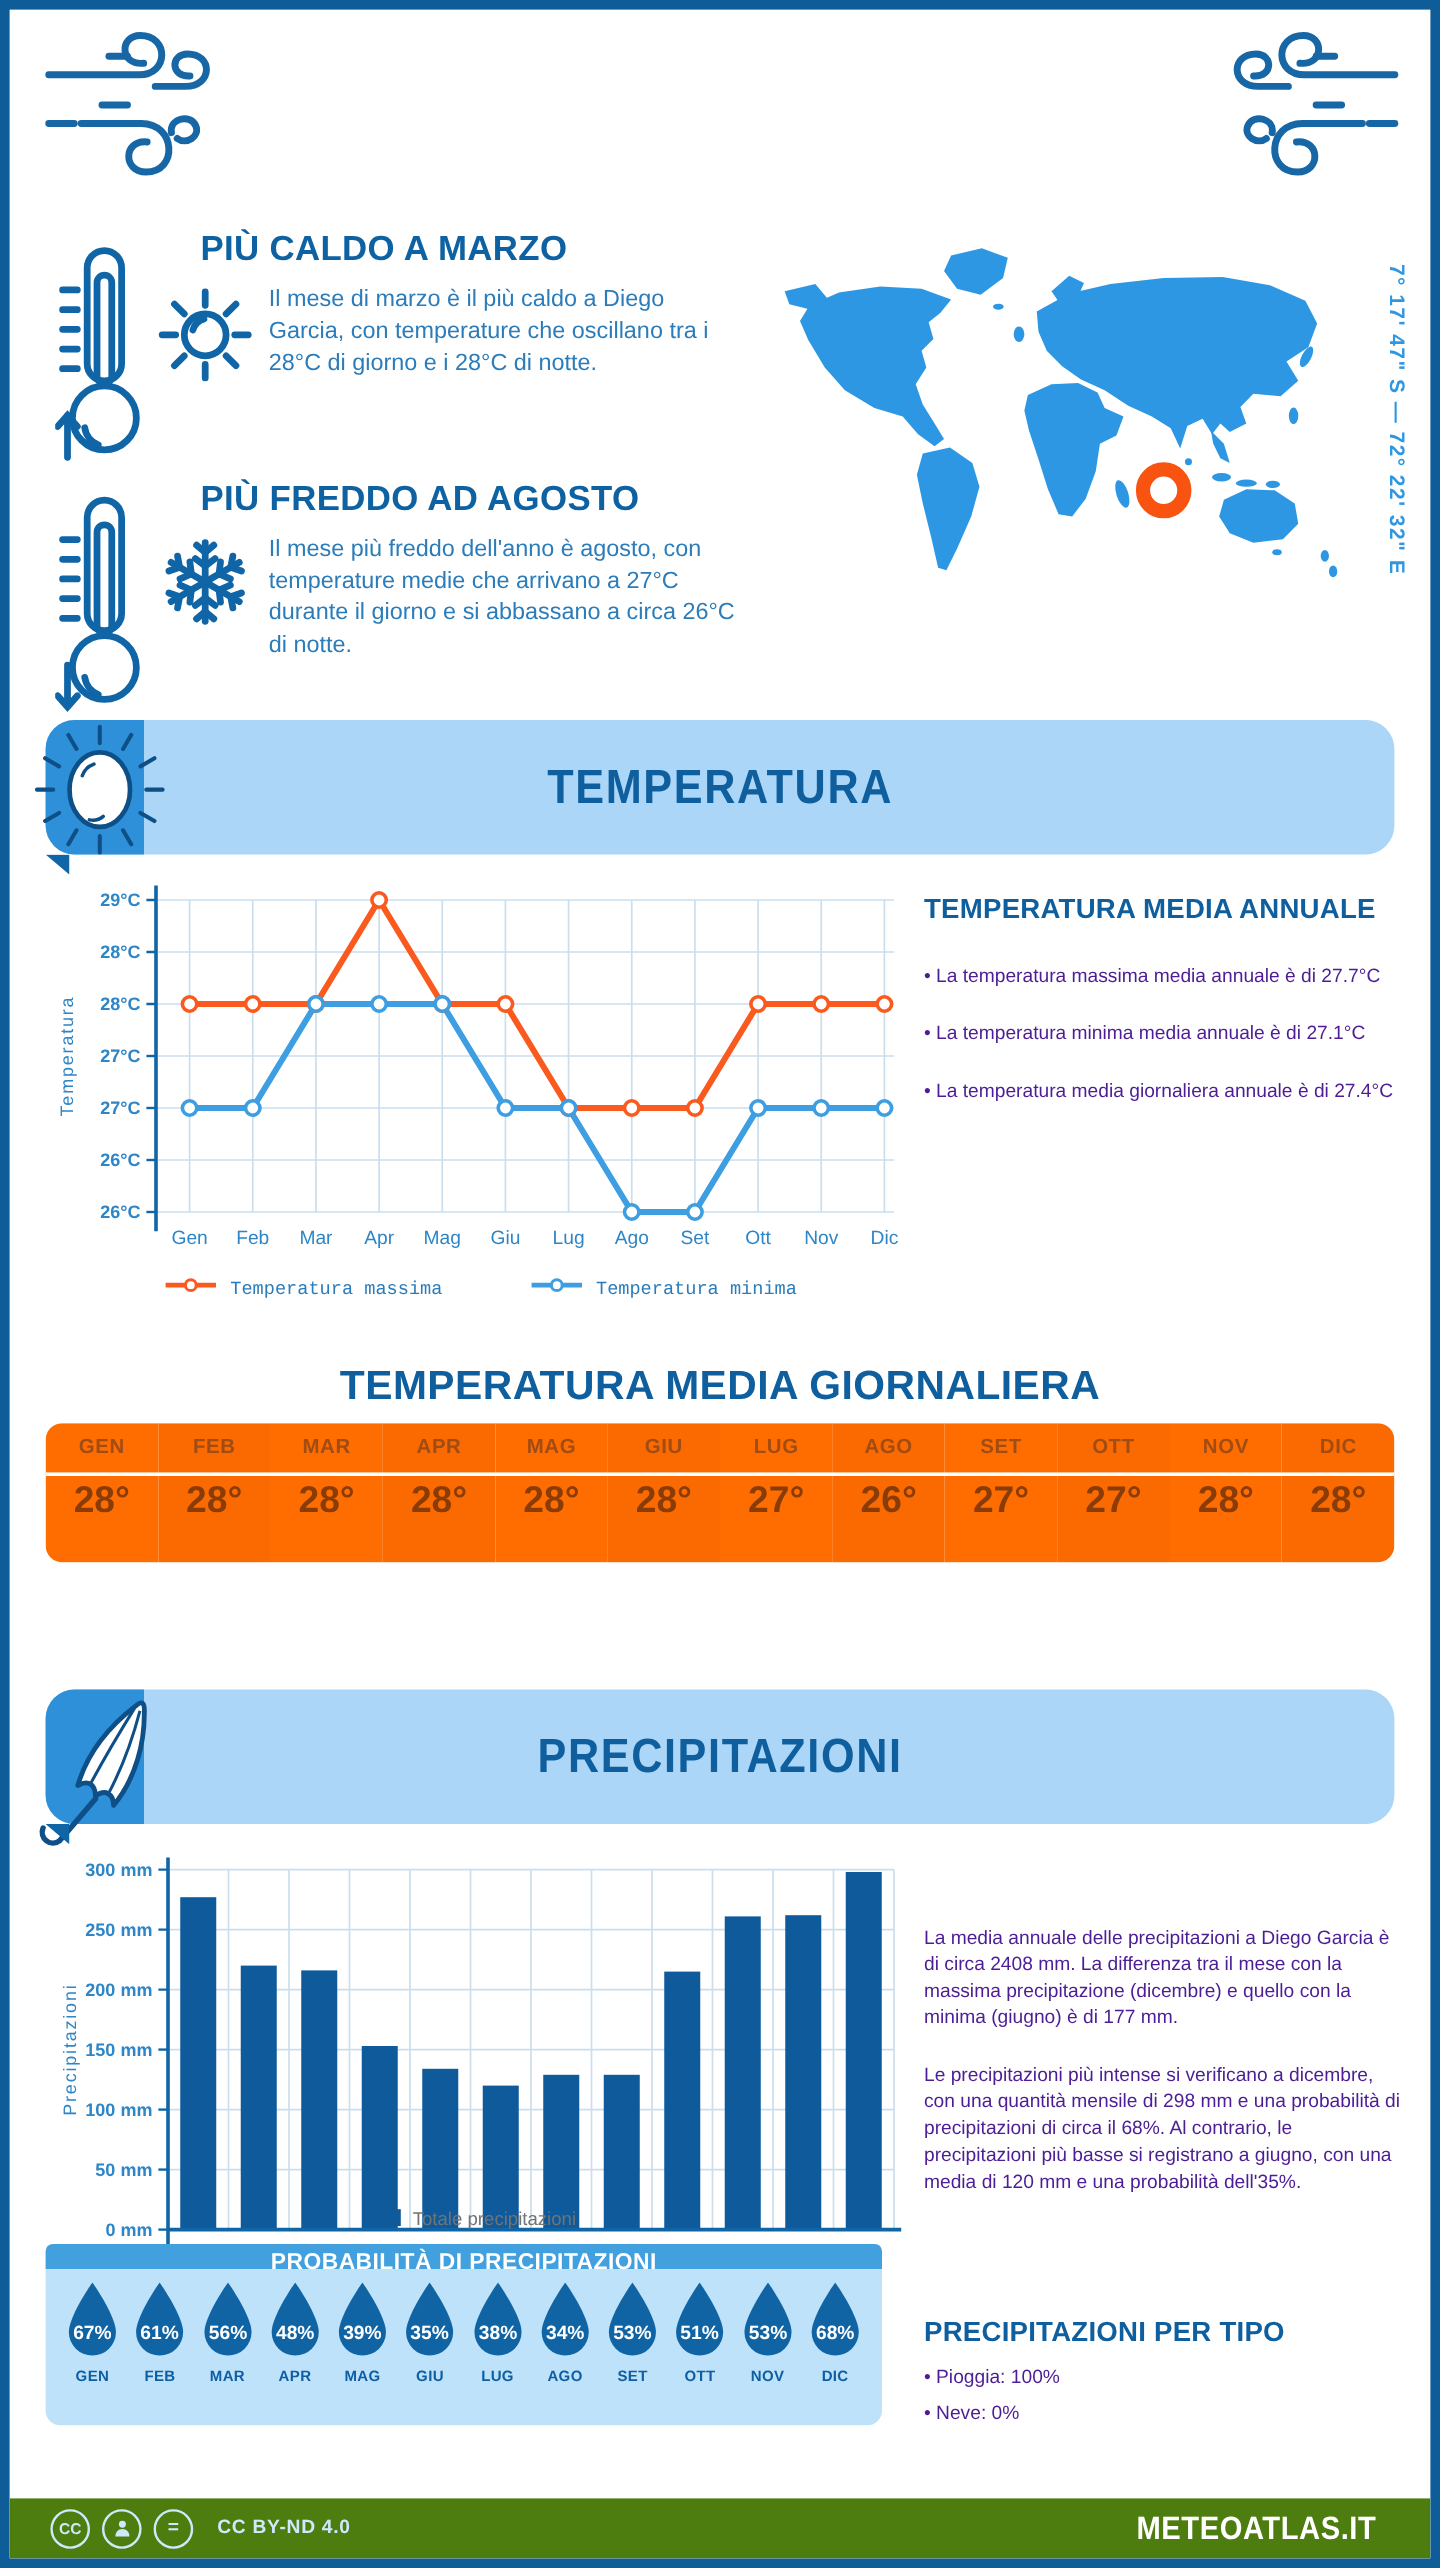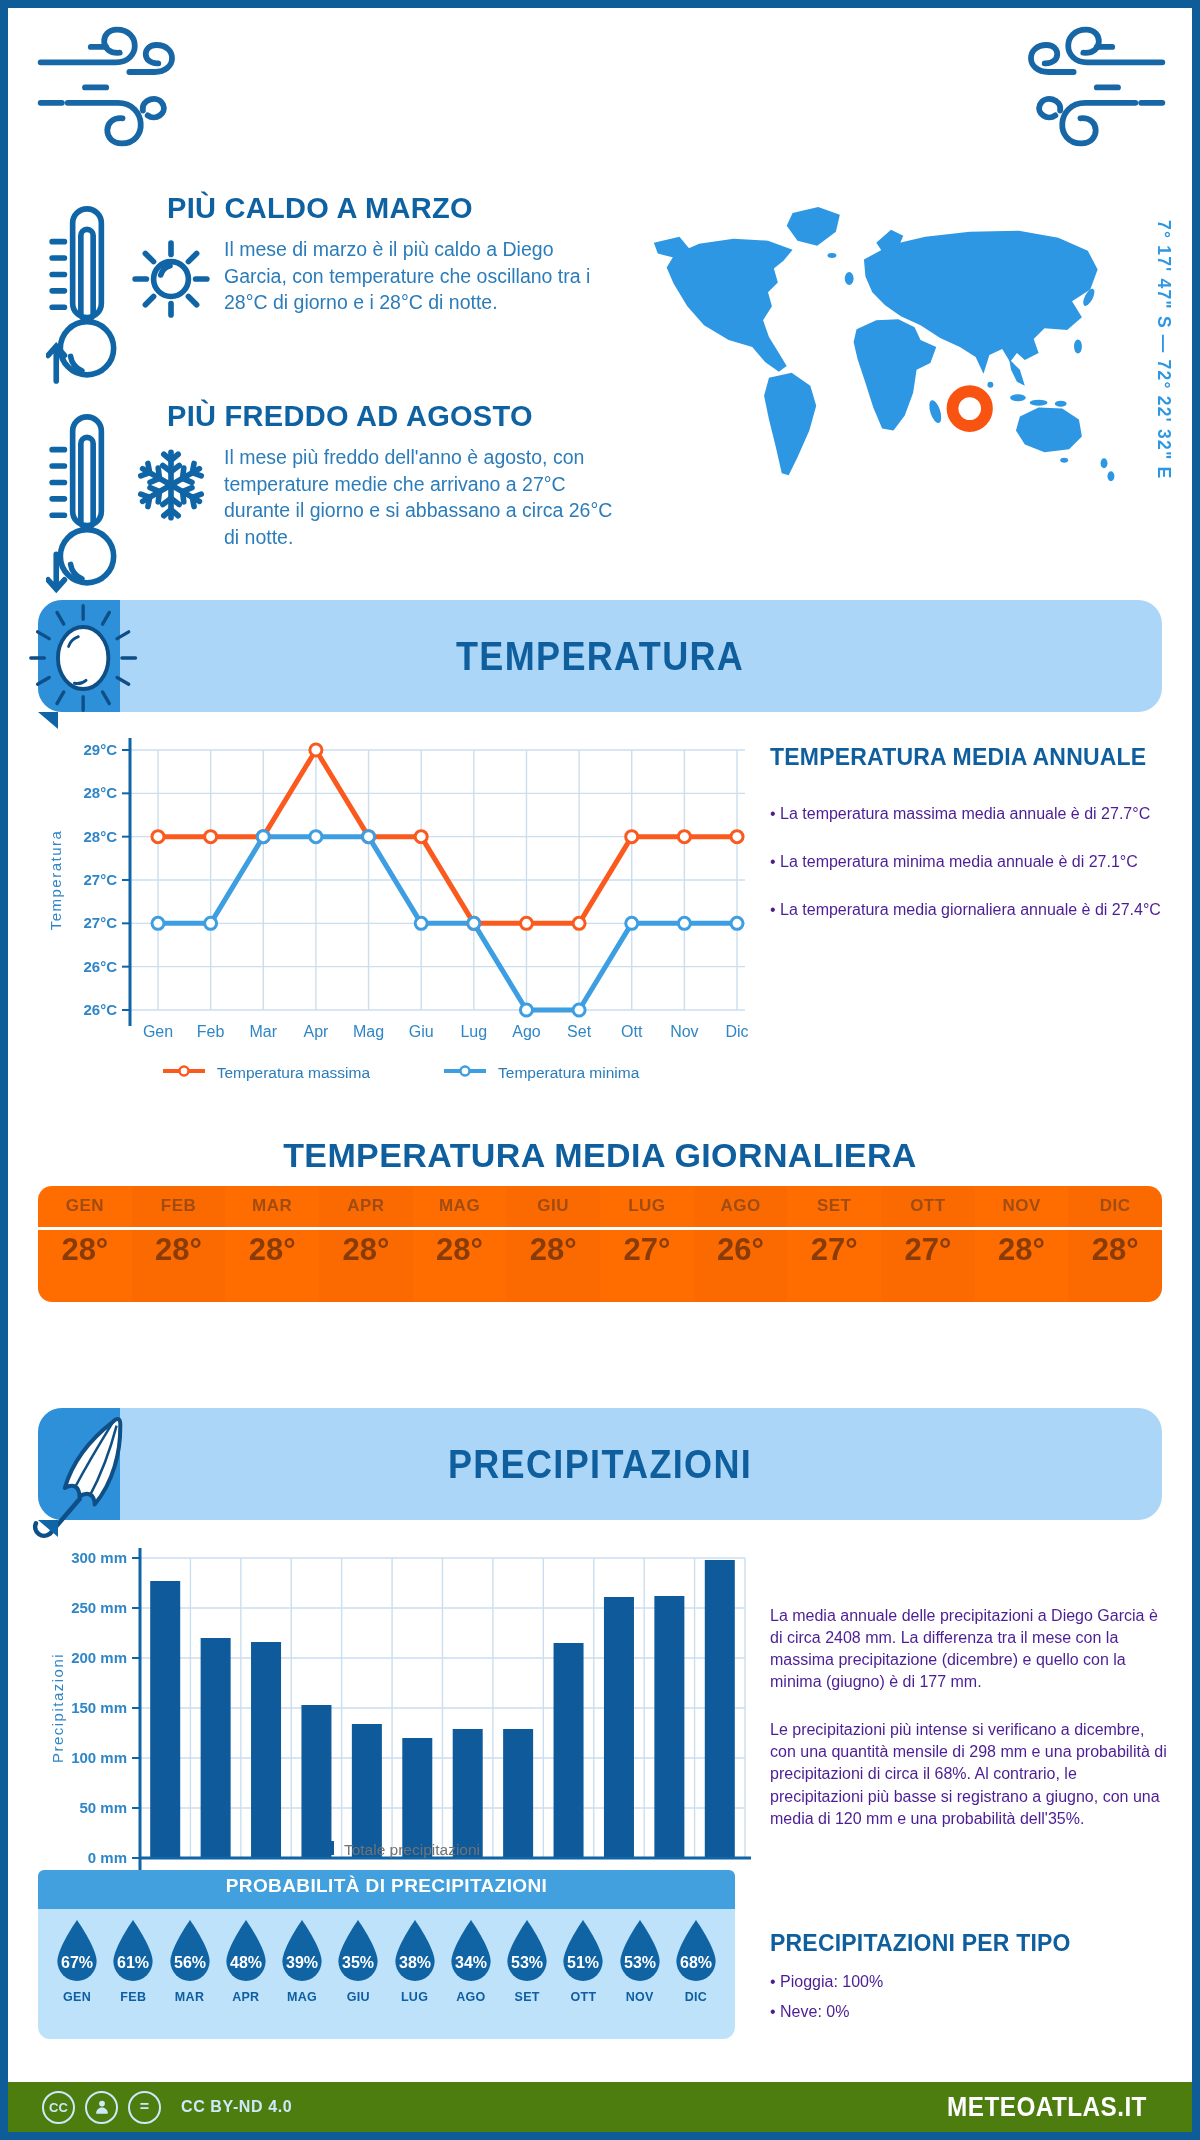--- a/index.html
+++ b/index.html
@@ -31,21 +31,21 @@
   
   .banner{width:1124px;height:112px;background:#abd6f7;border-radius:24px;}
   .banner-title{line-height:112px;text-align:center;font-size:40px;font-weight:bold;color:#0f5f9e;letter-spacing:1.5px;}
   .banner-icon{position:absolute;left:0;top:0;width:82px;height:112px;background:#2e90d8;border-radius:24px 0 0 24px;}
   .banner-icon svg{overflow:visible;}
   .fold{width:20px;height:17px;background:#1065a6;clip-path:polygon(0 0,100% 0,100% 100%);}
 
   
   svg text{font-family:"Liberation Sans",sans-serif;}
   .legend{left:37px;width:710px;display:flex;justify-content:center;gap:72px;align-items:center;
-          color:#2b7cba;font-size:15.5px;}
+          color:#2b7cba;font-size:15.5px;font-family:Liberation Mono, monospace;}
   .lg{display:flex;align-items:center;gap:10px;}
   .plegend{left:37px;width:710px;display:flex;justify-content:center;align-items:flex-start;gap:10px;color:#737373;font-size:15.5px;}
   .sq{width:14px;height:14px;display:inline-block;}
 
   
   .side h3{font-size:23px;font-weight:bold;color:#0f5f9e;margin:0 0 32px 0;letter-spacing:.2px;}
   .side p{font-size:16px;line-height:1.38;color:#4c1d95;margin:0 0 26px 0;}
   .side.tight h3{margin-bottom:14px;}
   .side.tight p{margin:0 0 8px 0;}
 
@@ -53,21 +53,21 @@
   .daily-heading{left:0;top:1128px;width:1184px;text-align:center;font-size:34px;font-weight:bold;color:#0f5f9e;letter-spacing:.4px;}
   .ttable{left:30px;top:1178px;width:1124px;height:116px;display:flex;border-radius:14px;overflow:hidden;position:absolute;}
   .ttable::after{content:"";position:absolute;left:0;right:0;top:41px;height:3px;background:#fff;}
   .tcol{flex:1;background:#ff6d00;text-align:center;}
   .tcol.alt{background:#fa6a00;}
   .tmonth{margin-top:10px;font-size:17px;font-weight:bold;color:#a14c12;letter-spacing:.5px;}
   .tval{margin-top:16px;font-size:31px;font-weight:bold;color:#8a3c08;}
 
   
   .prob{left:30px;top:1862px;width:697px;}
-  .prob-header{height:39px;background:#41a0dd;border-radius:6px 6px 0 0;color:#fff;text-align:center;
+  .prob-header{height:21px;background:#41a0dd;border-radius:6px 6px 0 0;color:#fff;text-align:center;
                line-height:31px;font-weight:bold;font-size:19px;letter-spacing:.4px;}
   .prob-body{height:130px;background:#bfe2fb;border-radius:0 0 12px 12px;display:flex;justify-content:space-between;
              padding:10px 14px 0;box-sizing:border-box;}
   .drop{width:50px;text-align:center;}
   .dropsvg{width:46px;height:64px;}
   .dropsvg path{fill:#1064a4;}
   .dropsvg text{fill:#fff;font-size:15.5px;font-weight:bold;text-anchor:middle;}
   .dmonth{font-size:12.5px;font-weight:bold;color:#0d5ea2;margin-top:3px;letter-spacing:.3px;}
 
   

